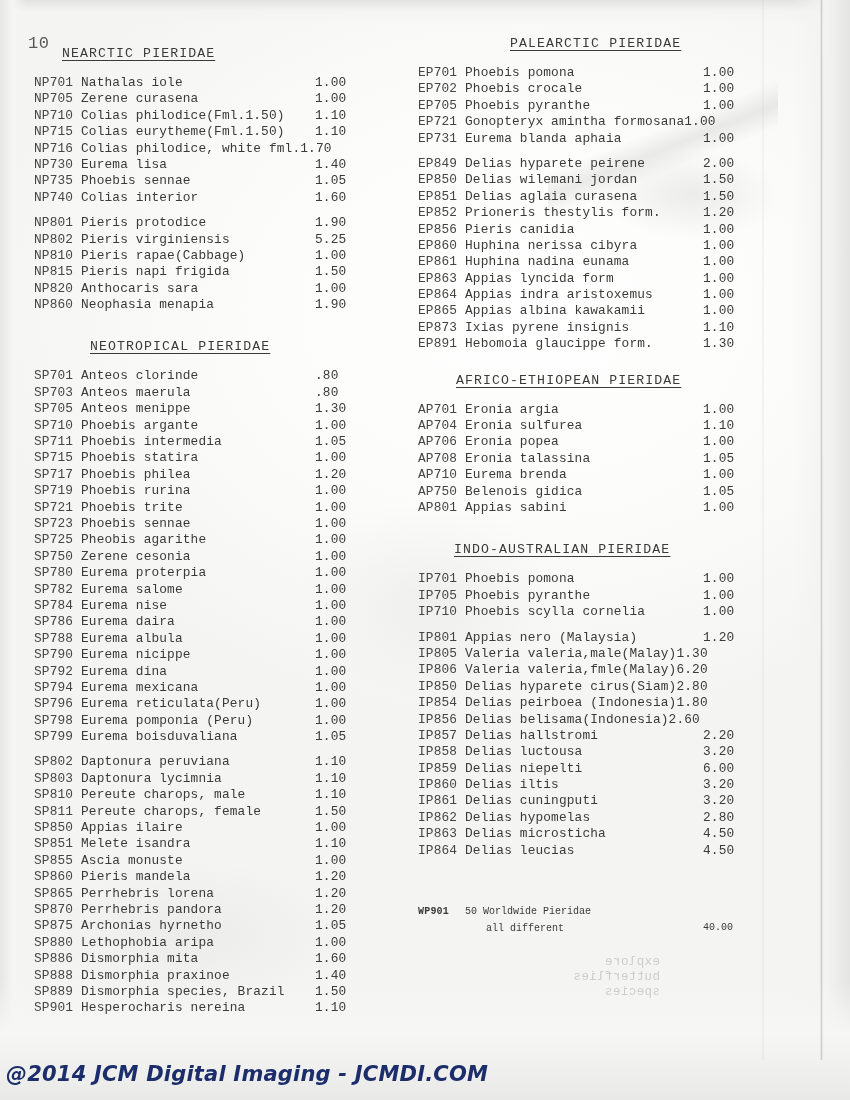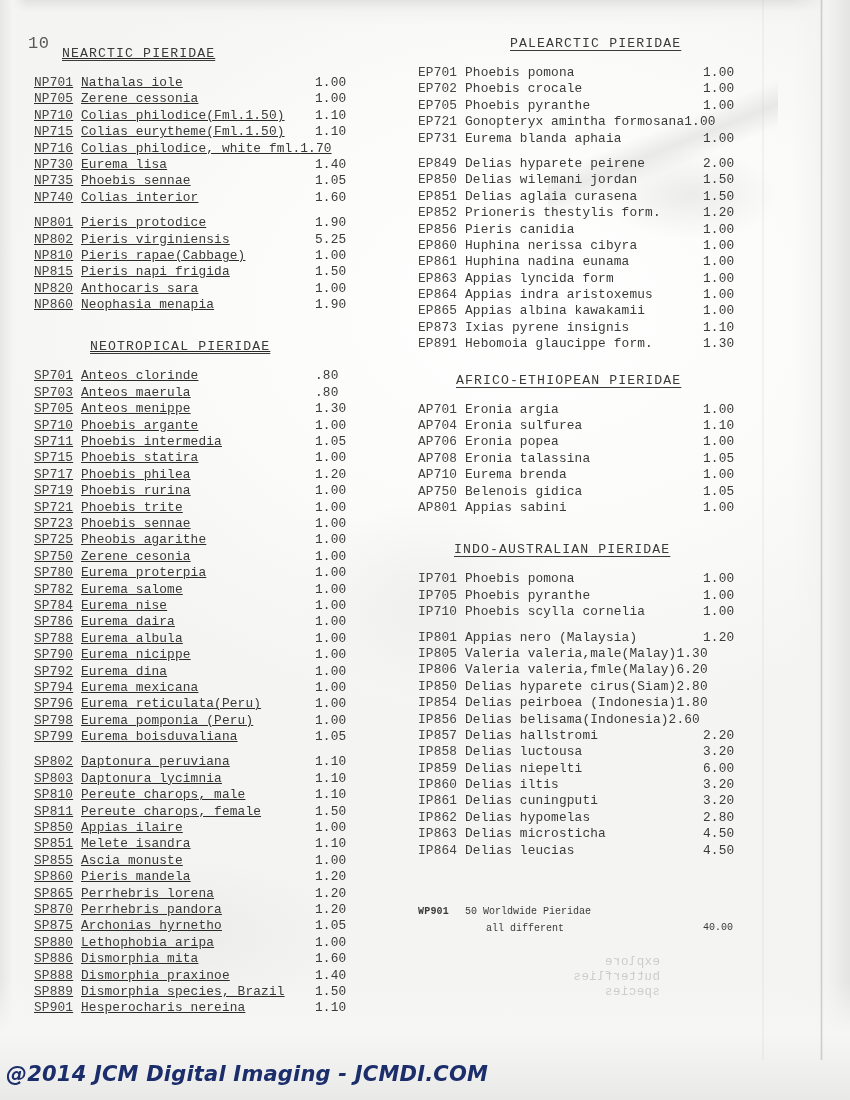--- a/index.html
+++ b/index.html
@@ -40,21 +40,21 @@
     background:radial-gradient(ellipse at center,rgba(206,206,203,.22),rgba(255,255,255,0) 70%);}
   .smudge-c{left:40px;top:860px;width:300px;height:150px;
     background:radial-gradient(ellipse at center,rgba(204,204,201,.20),rgba(255,255,255,0) 72%);}
 
   #page-number{
     position:absolute;left:28px;top:34px;
     font-size:17px;color:#5a5a58;letter-spacing:.5px;
   }
 
   .column{position:absolute;}
-  #col-left{left:34px;top:46px;width:360px;text-decoration:underline;}
+  #col-left{left:34px;top:46px;width:360px;}
   #col-right{left:418px;top:36px;width:400px;}
 
   .section{margin:0;}
   .section-title{
     font-size:13.2px;letter-spacing:1.1px;
     text-decoration:underline;
     text-underline-offset:3px;
     color:#3a3a38;
     white-space:nowrap;
   }
@@ -145,21 +145,21 @@
           <div class="row-wrap">
             <div class="row">
               <span class="code">NP701</span>
               <span class="name">Nathalas iole</span>
               <span class="price">1.00</span>
             </div>
           </div>
           <div class="row-wrap">
             <div class="row">
               <span class="code">NP705</span>
-              <span class="name">Zerene cessonia</span>
+              <span class="name">Zerene curasena</span>
               <span class="price">1.00</span>
             </div>
           </div>
           <div class="row-wrap">
             <div class="row">
               <span class="code">NP710</span>
               <span class="name">Colias philodice(Fml.1.50)</span>
               <span class="price">1.10</span>
             </div>
           </div>

